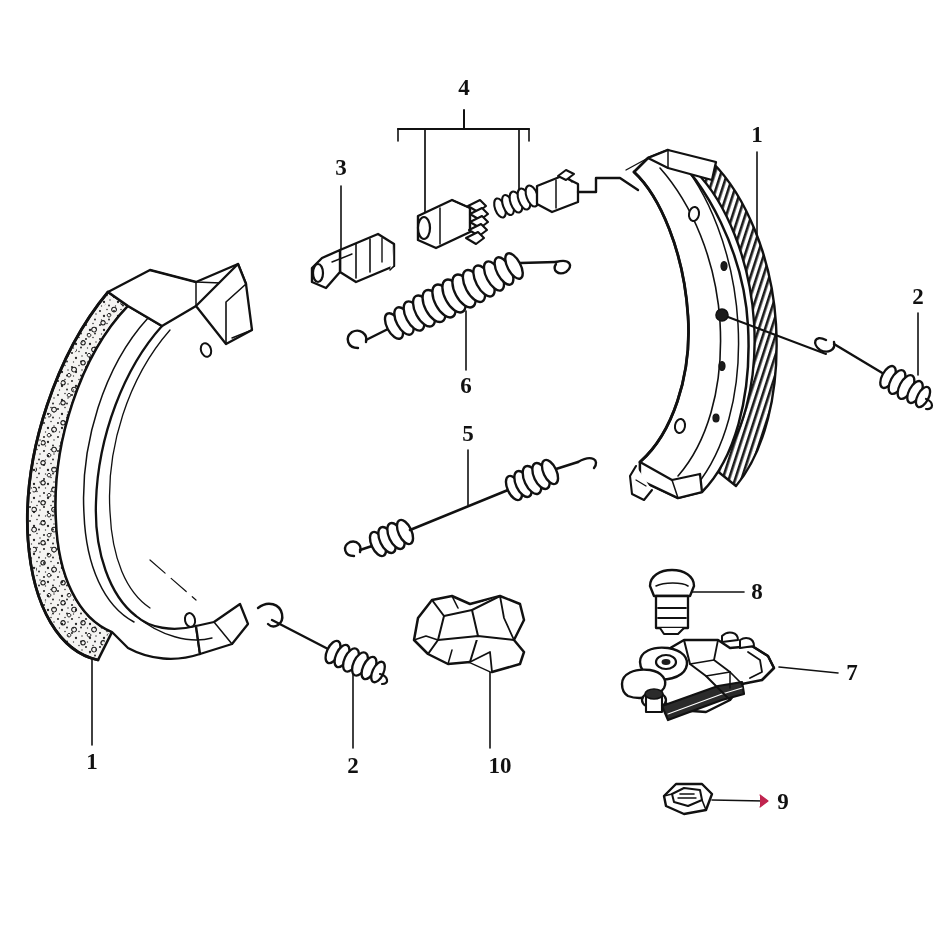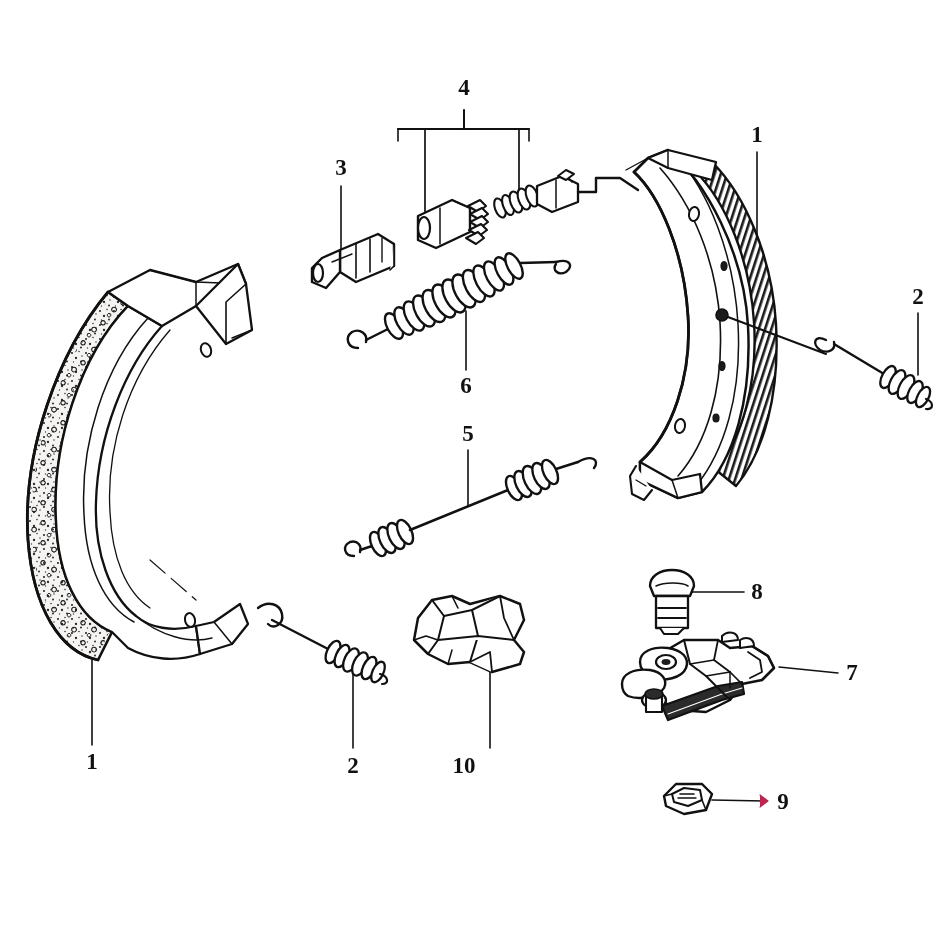--- a/index.html
+++ b/index.html
@@ -445,15 +445,15 @@
   <div class="callout" style="left:341px; top:156px;">3</div>
   <div class="callout" style="left:757px; top:123px;">1</div>
   <div class="callout" style="left:918px; top:285px;">2</div>
   <div class="callout" style="left:466px; top:374px;">6</div>
   <div class="callout" style="left:468px; top:422px;">5</div>
   <div class="callout" style="left:757px; top:580px;">8</div>
   <div class="callout" style="left:852px; top:661px;">7</div>
   <div class="callout" style="left:783px; top:790px;">9</div>
   <div class="callout" style="left:92px;  top:750px;">1</div>
   <div class="callout" style="left:353px; top:754px;">2</div>
-  <div class="callout" style="left:464px; top:754px;">10</div>
+  <div class="callout" style="left:500px; top:754px;">10</div>
 
 </div>
 
 </body></html>

